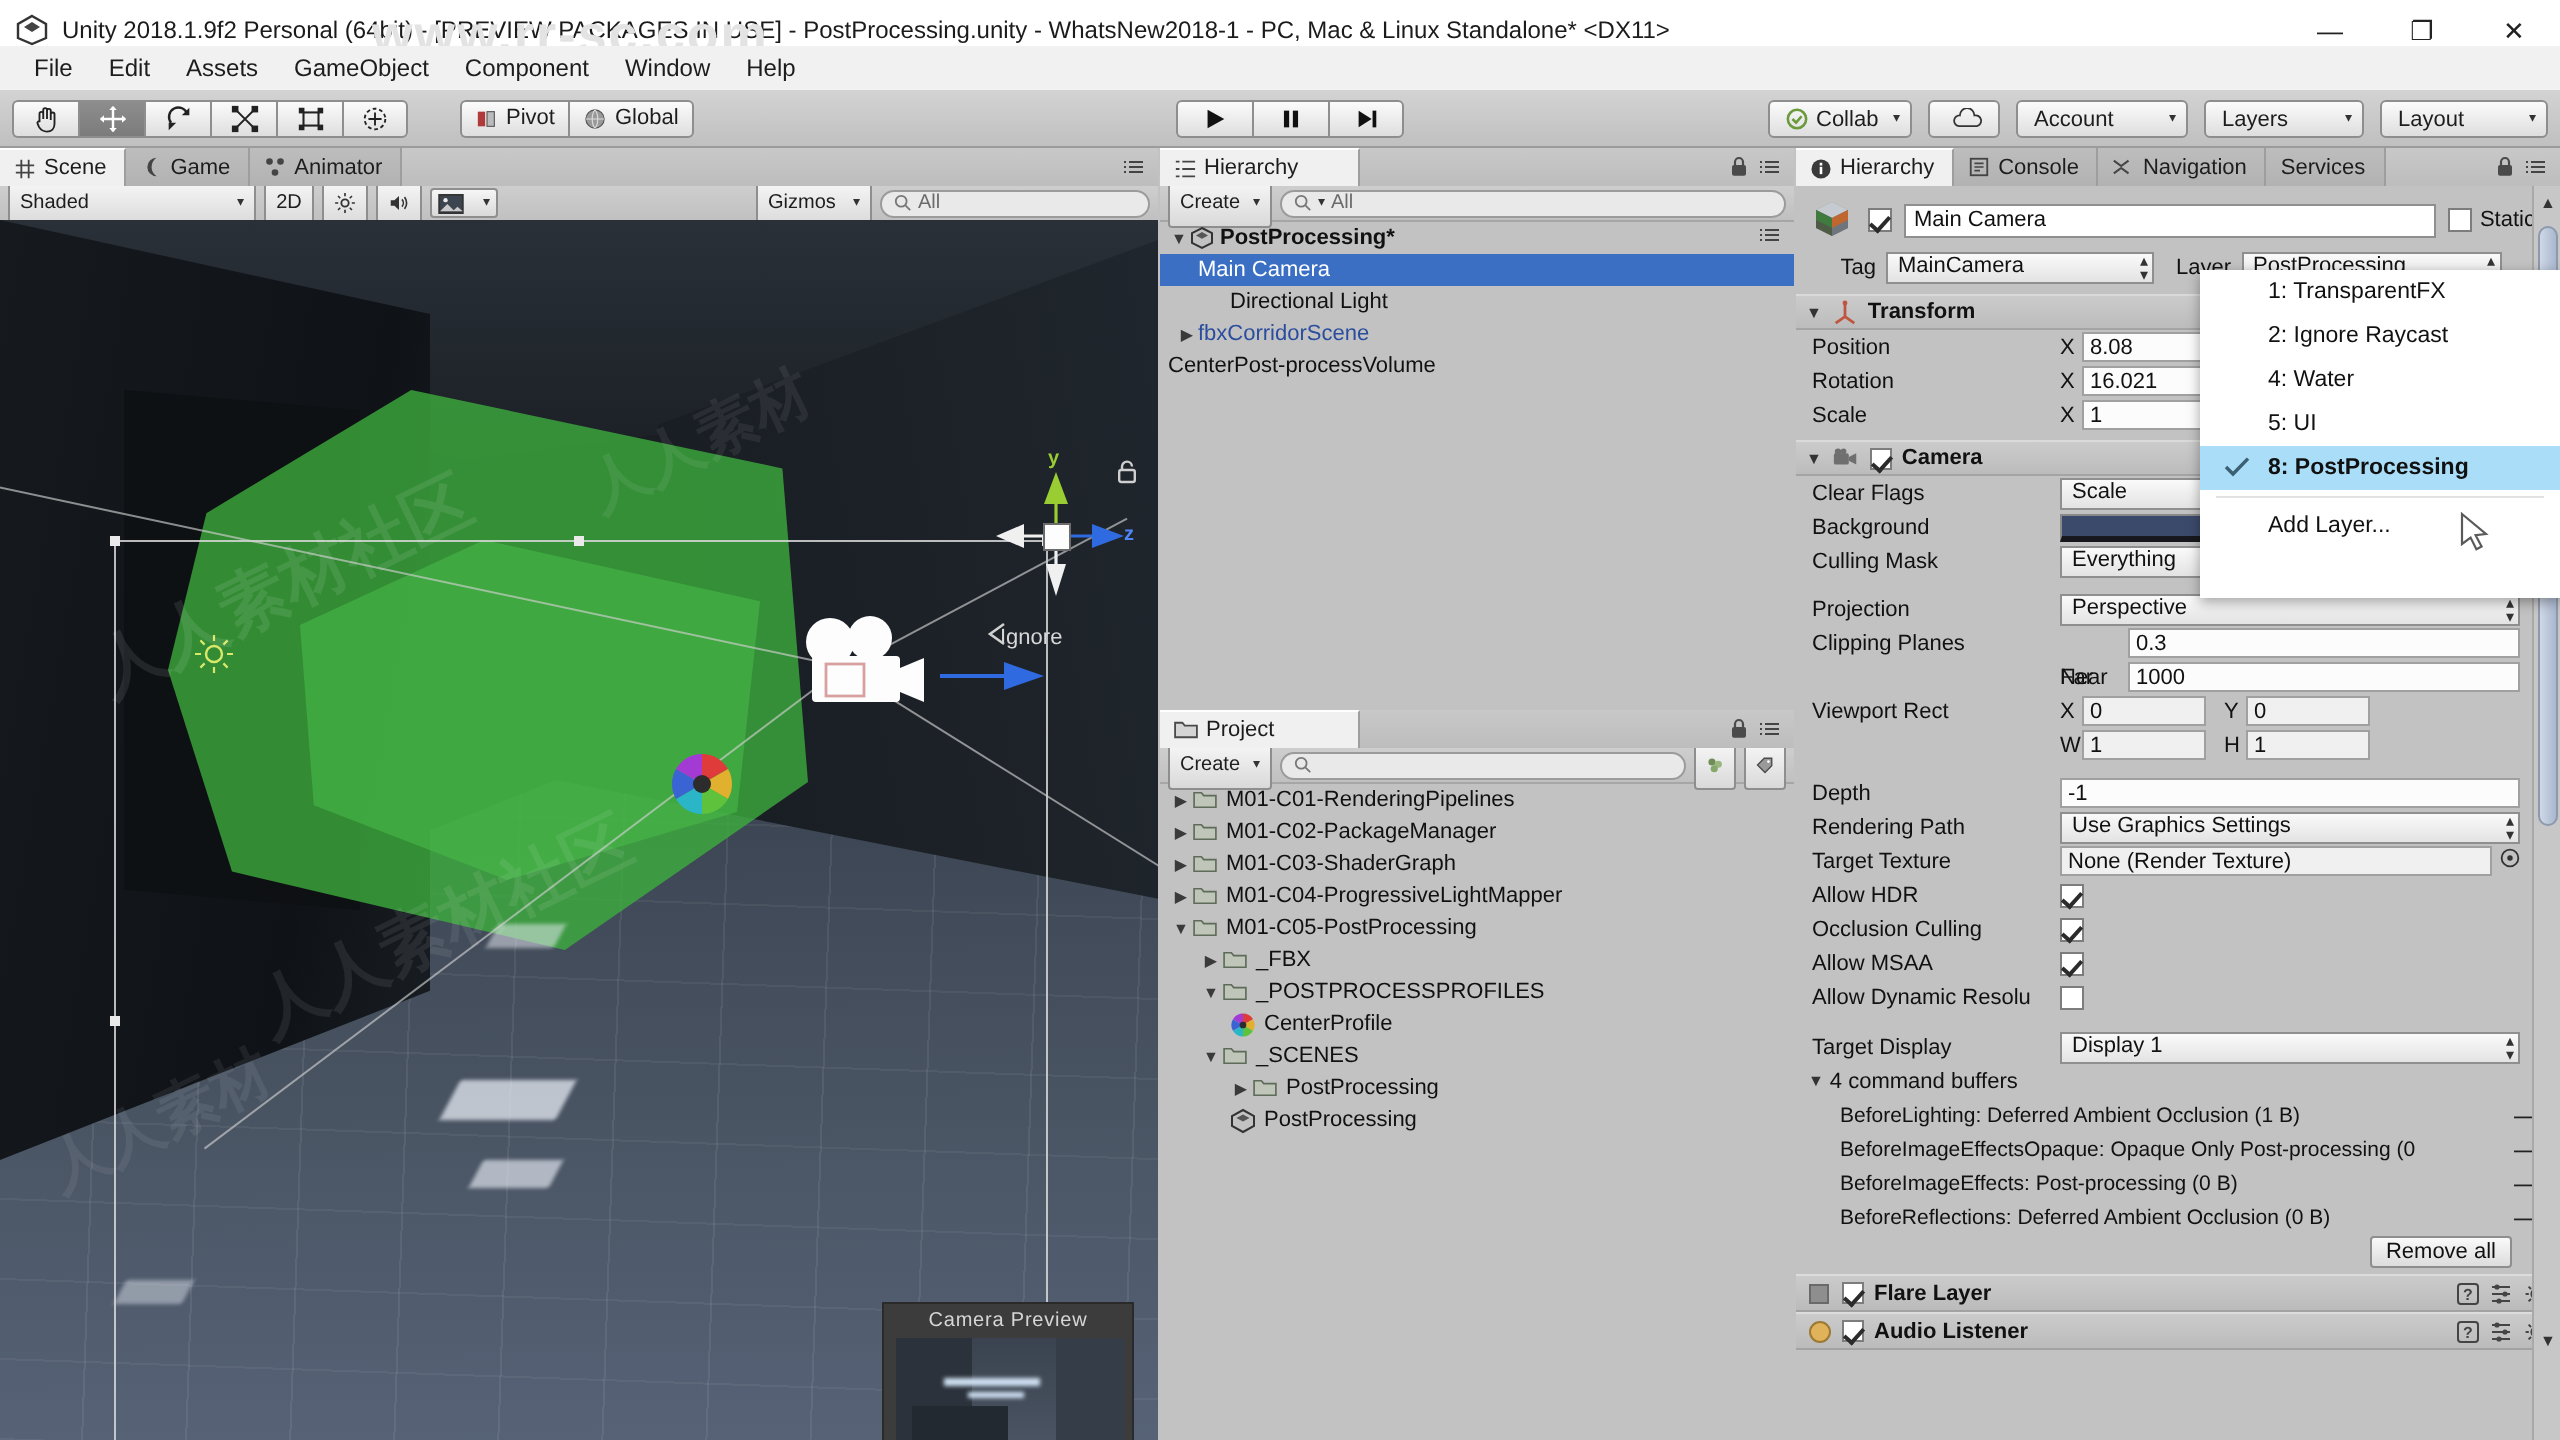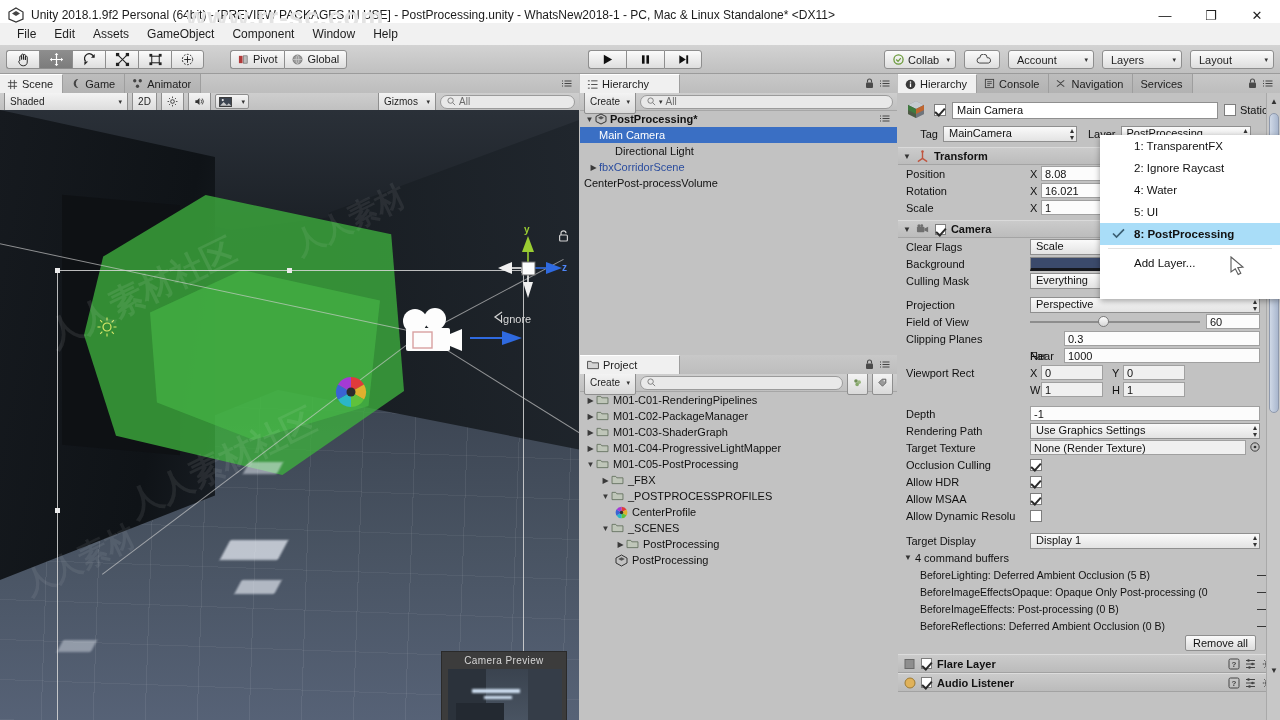--- a/index.html
+++ b/index.html
@@ -985,31 +985,20 @@
       <div style="height:7px;"></div>
 
       <div class="prop-row">
         <span class="prop-label">Projection</span>
         <div class="field-dd" style="width:230px;">
           <span>Perspective</span>
           <span class="dd-arrows">▴<br>▾</span>
         </div>
       </div>
       <div class="prop-row">
-        <span class="prop-label">Field of View</span>
-        <div style="display:flex;align-items:center;width:230px;">
-          <div class="slider-track">
-            <div class="slider-knob" style="left:40%;"></div>
-          </div>
-          <div class="val-field white" style="width:54px;">
-            <span>60</span>
-          </div>
-        </div>
-      </div>
-      <div class="prop-row">
         <span class="prop-label">Clipping Planes</span>
         <span style="width:34px;margin-top:35px;">Near</span>
         <div class="val-field white" style="width:196px;">
           <span>0.3</span>
         </div>
       </div>
       <div class="prop-row">
         <span class="prop-label"></span>
         <span style="width:34px;">Far</span>
         <div class="val-field white" style="width:196px;">
@@ -1060,25 +1049,25 @@
           <span>None (Render Texture)</span>
         </div>
         <span style="margin-left:4px;">
           <svg width="10" height="10" viewBox="0 0 11 11">
               <circle cx="5.5" cy="5.5" r="4.6" fill="none" stroke="#333" stroke-width="1"></circle>
               <circle cx="5.5" cy="5.5" r="1.5" fill="#333"></circle>
             </svg>
         </span>
       </div>
       <div class="prop-row">
+        <span class="prop-label">Allow HDR</span>
+        <div class="cb on"></div>
+      </div>
+      <div class="prop-row">
         <span class="prop-label">Occlusion Culling</span>
-        <div class="cb on"></div>
-      </div>
-      <div class="prop-row">
-        <span class="prop-label">Allow HDR</span>
         <div class="cb on"></div>
       </div>
       <div class="prop-row">
         <span class="prop-label">Allow MSAA</span>
         <div class="cb on"></div>
       </div>
       <div class="prop-row">
         <span class="prop-label" style="width:138px;">Allow Dynamic Resolu</span>
         <div class="cb" style="margin-left:-14px;"></div>
       </div>
@@ -1091,21 +1080,21 @@
           <span>Display 1</span>
           <span class="dd-arrows">▴<br>▾</span>
         </div>
       </div>
 
       <div class="prop-row" style="padding-left:6px;">
         <span class="tri" style="margin-right:3px;">▼</span>
         <span>4 command buffers</span>
       </div>
       <div class="cmd-row">
-        <span>BeforeLighting: Deferred Ambient Occlusion (5 B)</span>
+        <span>BeforeLighting: Deferred Ambient Occlusion (1 B)</span>
         <span class="minus">—</span>
       </div>
       <div class="cmd-row">
         <span>BeforeImageEffectsOpaque: Opaque Only Post-processing (0</span>
         <span class="minus">—</span>
       </div>
       <div class="cmd-row">
         <span>BeforeImageEffects: Post-processing (0 B)</span>
         <span class="minus">—</span>
       </div>

